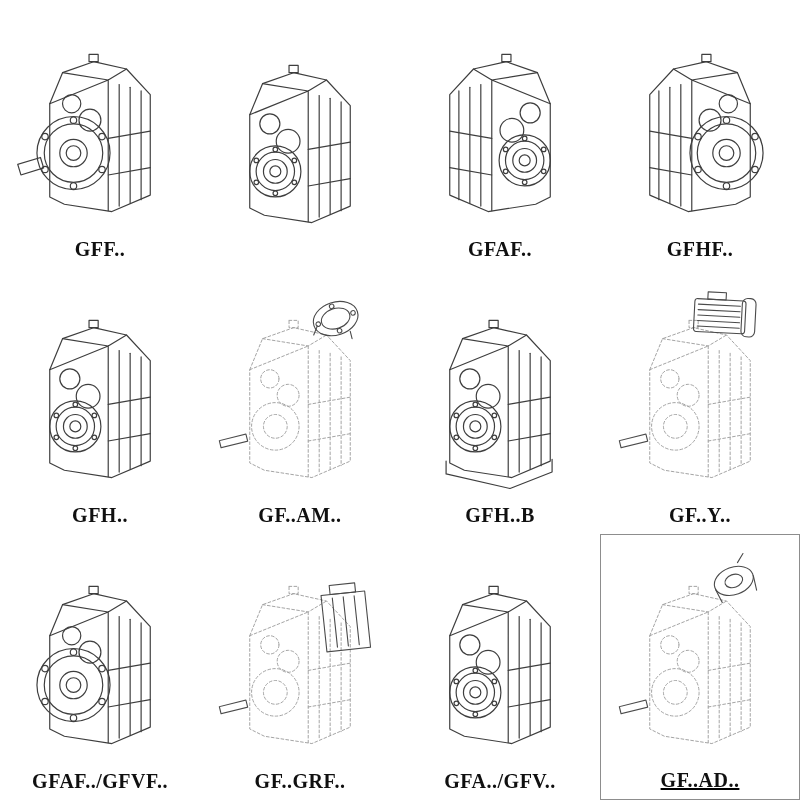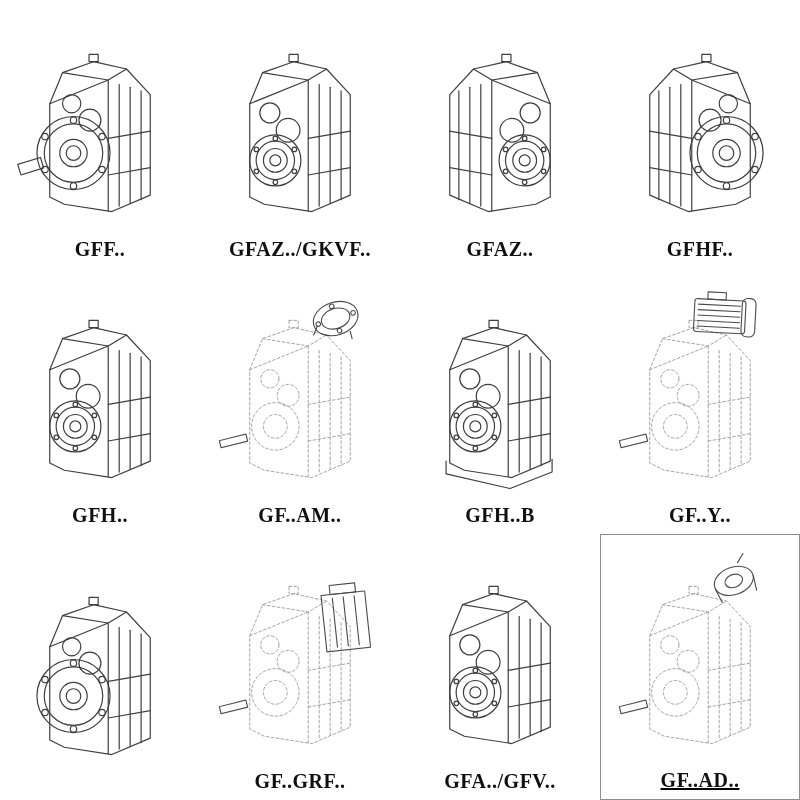--- a/index.html
+++ b/index.html
@@ -89,21 +89,20 @@
             <circle cx="64" cy="158" r="6"></circle>
             <circle cx="84.8" cy="170.0" r="2.5"></circle>
             <circle cx="64.0" cy="182.0" r="2.5"></circle>
             <circle cx="43.2" cy="170.0" r="2.5"></circle>
             <circle cx="43.2" cy="146.0" r="2.5"></circle>
             <circle cx="64.0" cy="134.0" r="2.5"></circle>
             <circle cx="84.8" cy="146.0" r="2.5"></circle>
           </g>
         </svg>
       </div>
-    <figcaption class="lbl">GFAZ../GKVF..</figcaption>
   </figure>
 
   <figure class="cell">
     <div class="art">
         <svg viewBox="0 0 182 232" role="img" aria-hidden="true">
           <g transform="translate(182,0) scale(-1,1)">
             <g class="h">
               <path d="M36 96 L50 62 L84 50 L120 58 L146 86 L146 196 L104 214 L52 206 L36 198 Z"></path>
               <path d="M36 96 L100 70 M50 62 L100 70 L120 58 M100 70 L100 213"></path>
               <line x1="112" y1="75" x2="112" y2="208"></line>
@@ -120,21 +119,21 @@
               <circle cx="84.8" cy="170.0" r="2.5"></circle>
               <circle cx="64.0" cy="182.0" r="2.5"></circle>
               <circle cx="43.2" cy="170.0" r="2.5"></circle>
               <circle cx="43.2" cy="146.0" r="2.5"></circle>
               <circle cx="64.0" cy="134.0" r="2.5"></circle>
               <circle cx="84.8" cy="146.0" r="2.5"></circle>
             </g>
           </g>
         </svg>
       </div>
-    <figcaption class="lbl">GFAZ..</figcaption>
+    <figcaption class="lbl">GFAF..</figcaption>
   </figure>
 
   <figure class="cell">
     <div class="art">
         <svg viewBox="0 0 182 232" role="img" aria-hidden="true">
           <g transform="translate(182,0) scale(-1,1)">
             <g class="h">
               <path d="M36 96 L50 62 L84 50 L120 58 L146 86 L146 196 L104 214 L52 206 L36 198 Z"></path>
               <path d="M36 96 L100 70 M50 62 L100 70 L120 58 M100 70 L100 213"></path>
               <line x1="112" y1="75" x2="112" y2="208"></line>
@@ -306,20 +305,21 @@
             <circle cx="62" cy="150" r="8"></circle>
             <circle cx="93.2" cy="168.0" r="3.5"></circle>
             <circle cx="62.0" cy="186.0" r="3.5"></circle>
             <circle cx="30.8" cy="168.0" r="3.5"></circle>
             <circle cx="30.8" cy="132.0" r="3.5"></circle>
             <circle cx="62.0" cy="114.0" r="3.5"></circle>
             <circle cx="93.2" cy="132.0" r="3.5"></circle>
           </g>
         </svg>
       </div>
+    <figcaption class="lbl">GFAF../GFVF..</figcaption>
   </figure>
 
   <figure class="cell">
     <div class="art">
         <svg viewBox="0 0 182 232" role="img" aria-hidden="true">
           <g class="d">
             <path d="M36 96 L50 62 L84 50 L120 58 L146 86 L146 196 L104 214 L52 206 L36 198 Z"></path>
             <path d="M36 96 L100 70 M50 62 L100 70 L120 58 M100 70 L100 213"></path>
             <line x1="112" y1="75" x2="112" y2="208"></line>
             <line x1="124" y1="78" x2="124" y2="205"></line>

